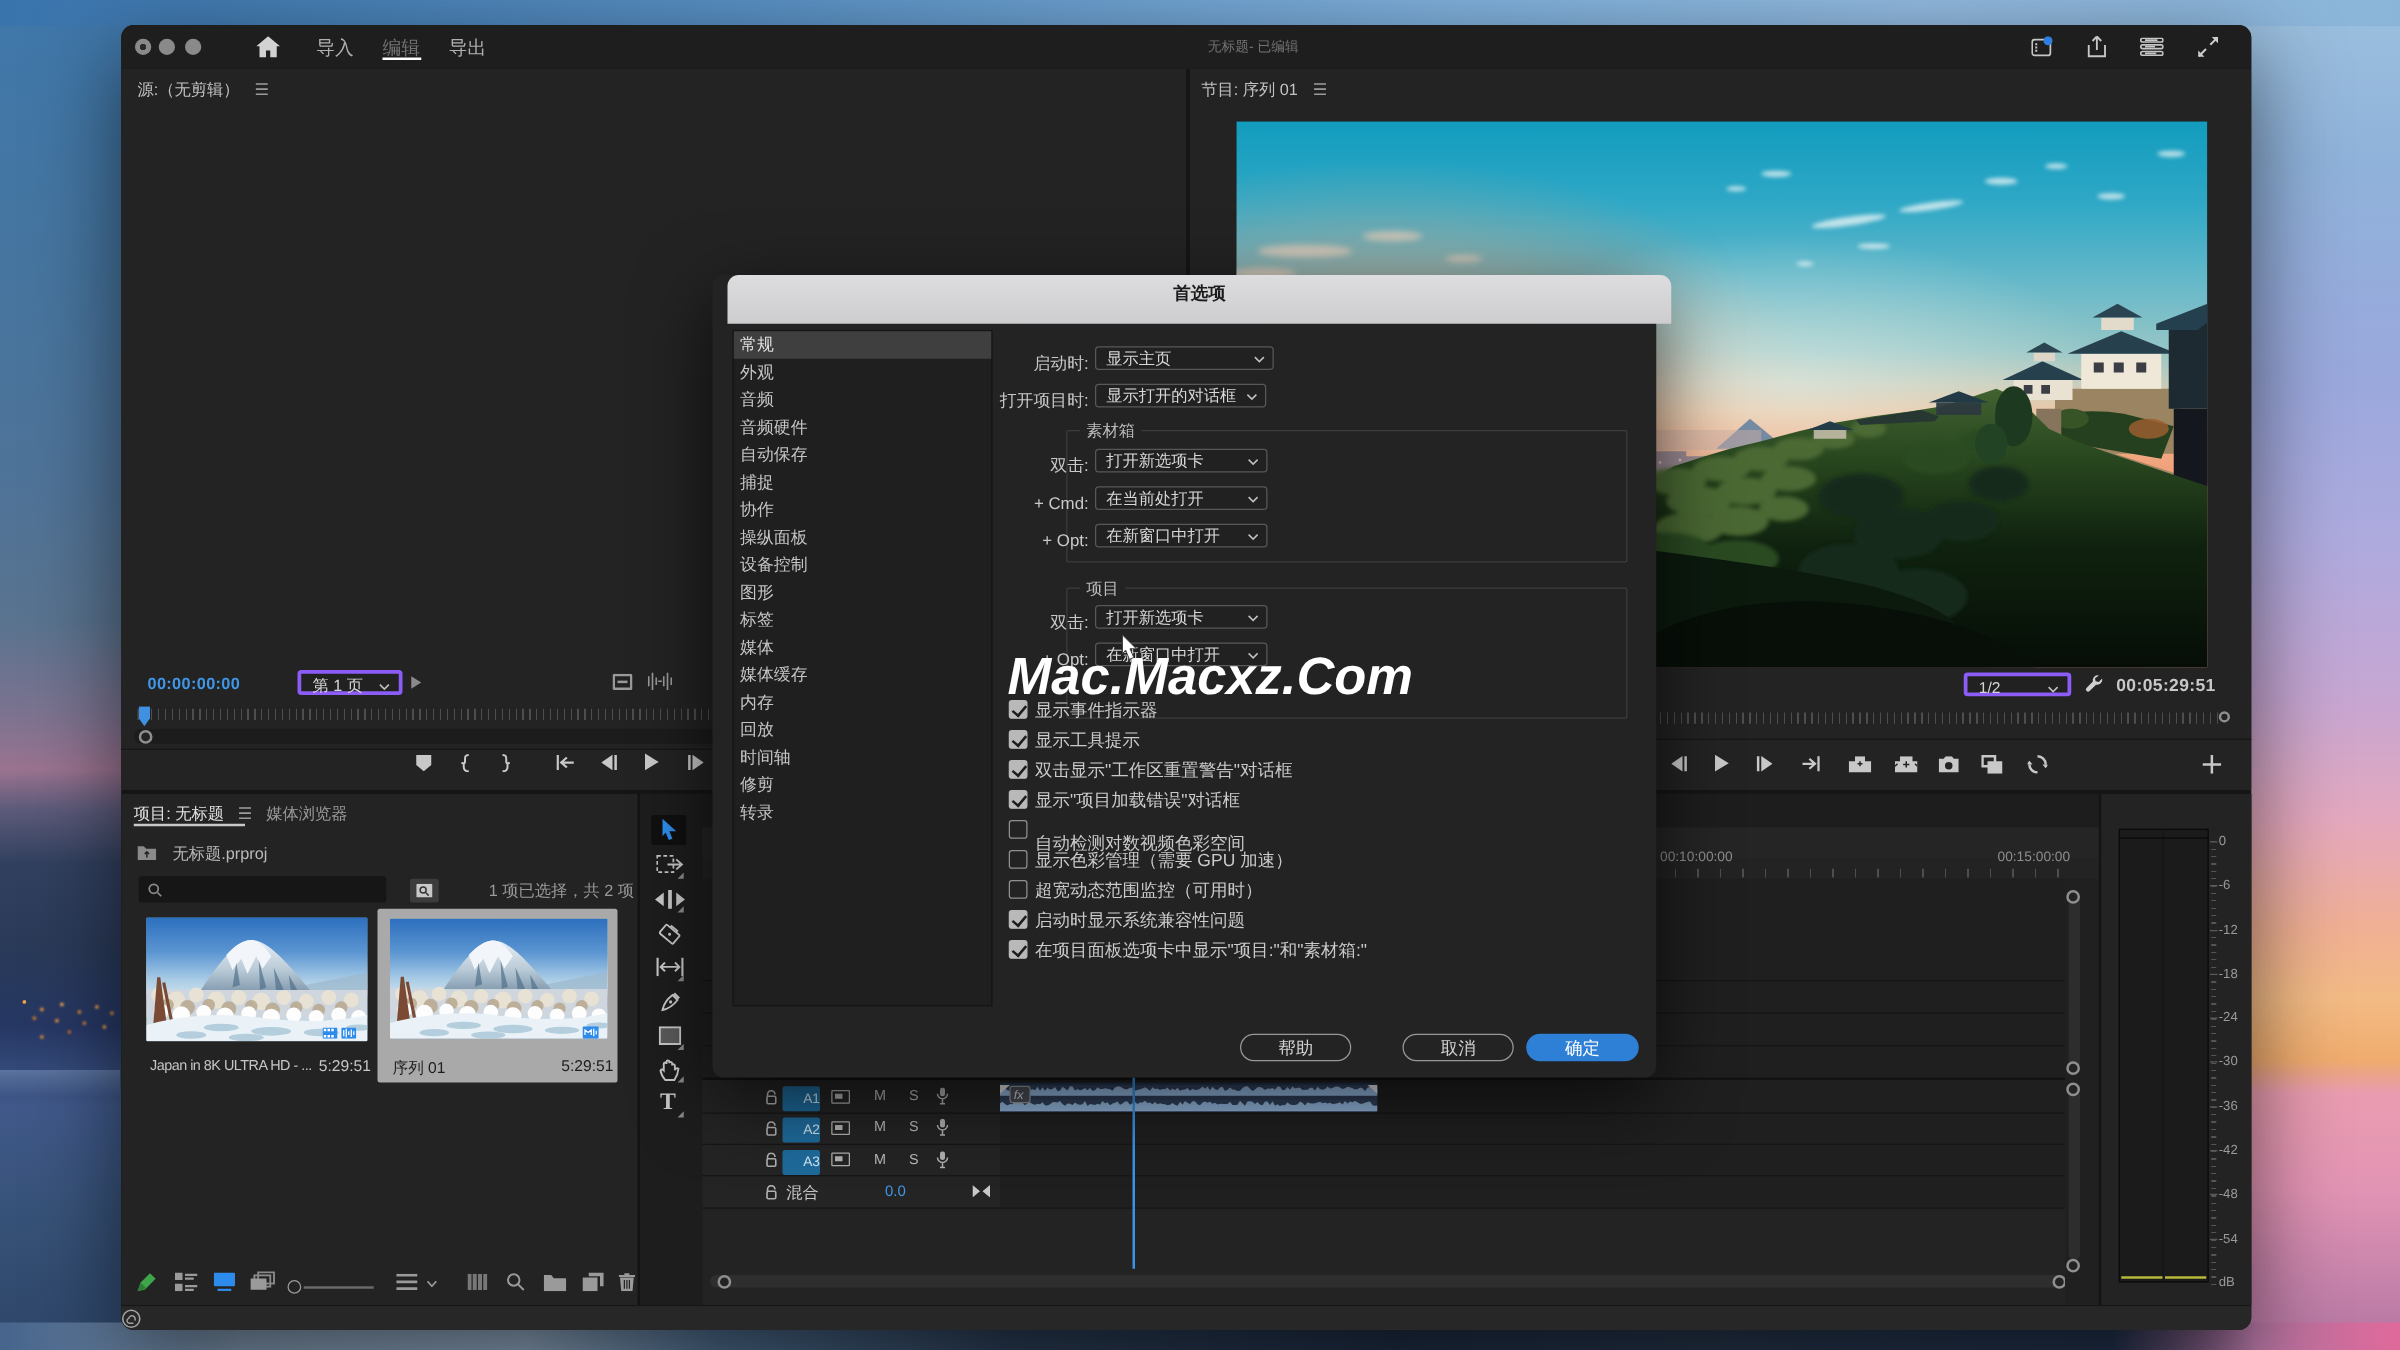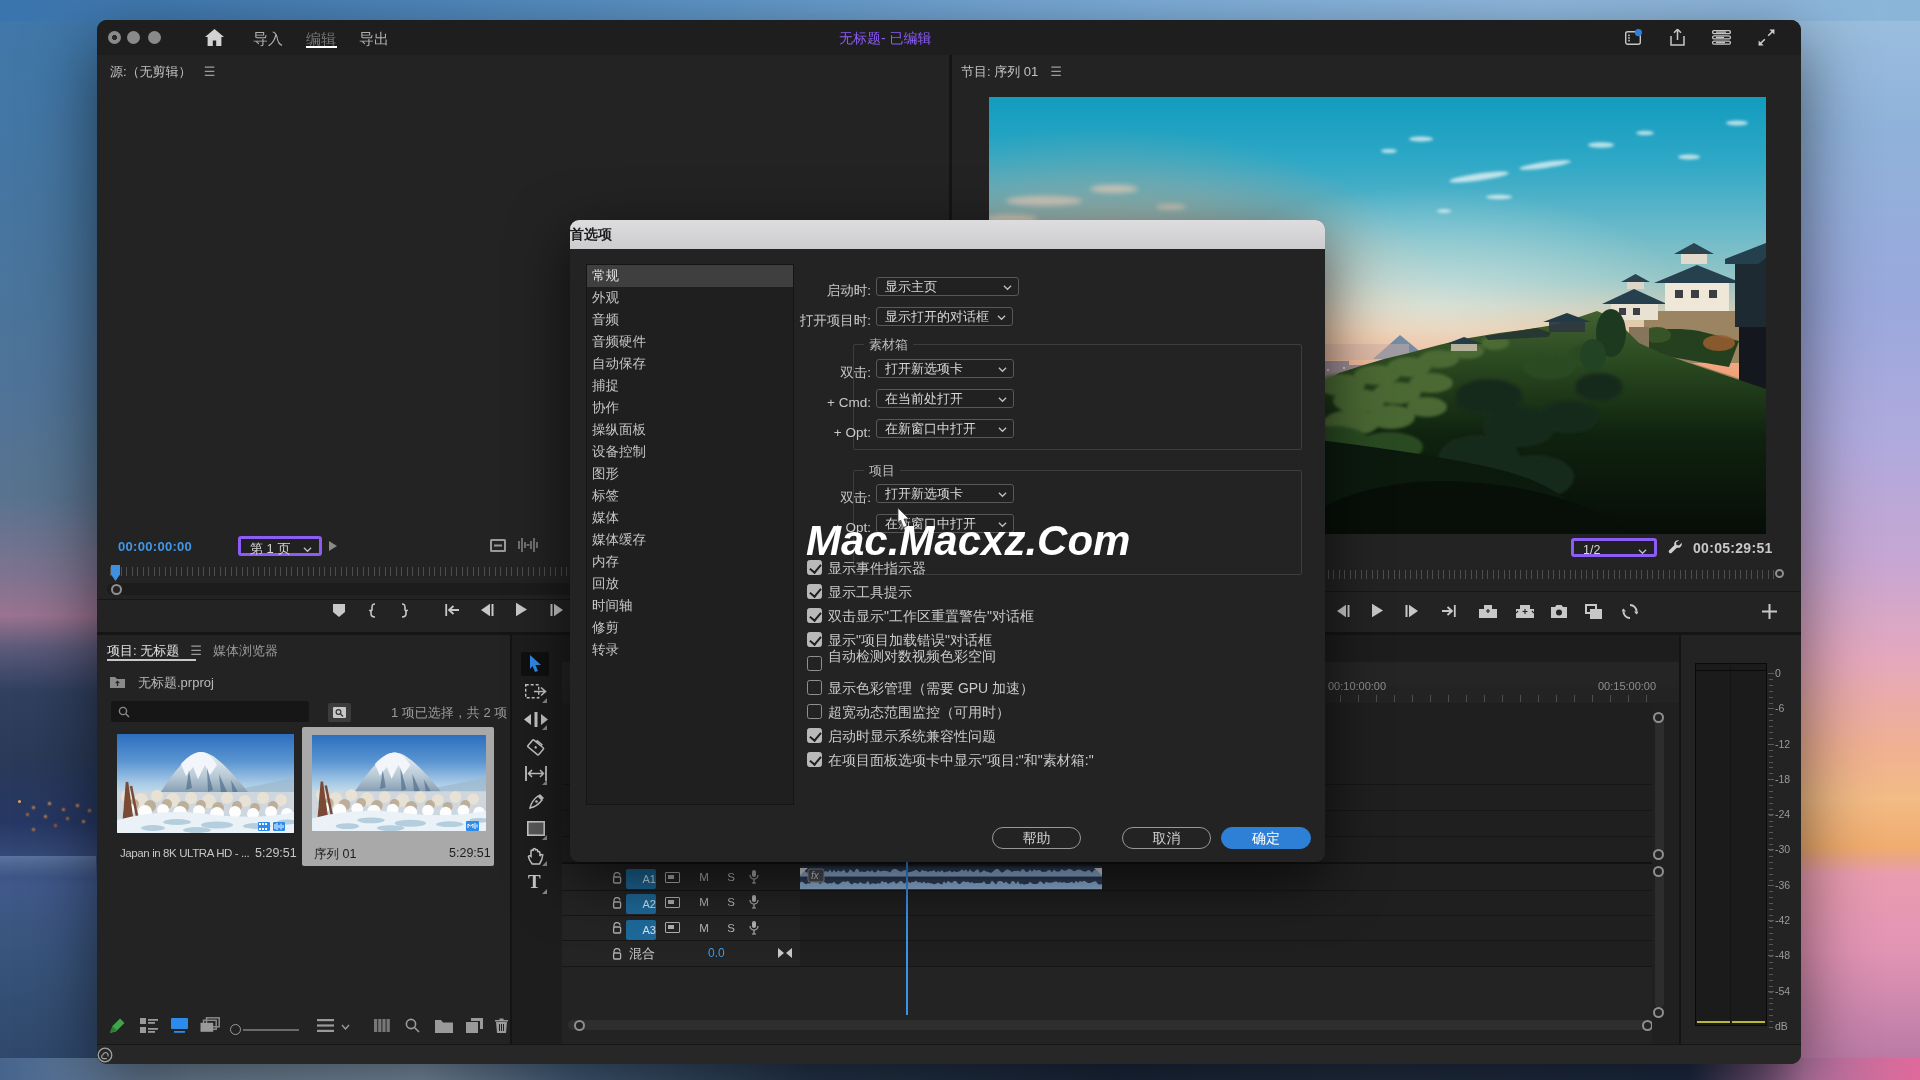--- a/index.html
+++ b/index.html
@@ -5,35 +5,35 @@
 .abs{position:absolute}
 
 #bgL{position:absolute;left:0;top:0;width:560px;height:1080px;background:linear-gradient(to bottom,#3f78ab 0%,#46759f 20%,#4f7398 36%,#59738f 46%,#7d7390 53%,#9a7390 57%,#5c5a7a 60%,#31405f 64%,#2a3a58 70%,#263764 76%,#40598a 82%,#375278 90%,#2d4568 100%)}
 #bgR{position:absolute;left:1420px;top:0;width:500px;height:1080px;background:linear-gradient(to bottom,#9cc0de 0%,#8fb2da 12%,#9aa8dc 28%,#aeaade 40%,#c7a6d2 52%,#e5a8bd 61%,#f0b093 69%,#f3bb85 74%,#f0ac6e 78.5%,#eba487 79.5%,#e99cb0 81%,#e294b4 88%,#c683ab 95%,#b274a0 100%)}
 #bgT{position:absolute;left:0;top:0;width:1920px;height:21px;background:linear-gradient(to right,#3a74ac,#5890c4 30%,#7fb0dc 60%,#93bce2 80%,#8ab4d8 100%)}
 #bgB{position:absolute;left:0;top:1058px;width:1920px;height:22px;background:linear-gradient(to right,#46648c 0%,#7d93aa 10%,#8aa0b8 22%,#4a6888 30%,#2a3c54 42%,#1e2c42 58%,#253449 72%,#20304a 88%,#b274a0 94%,#e0699a 100%)}
 
 #win{position:absolute;left:97px;top:20px;width:1704px;height:1044px;background:#151515;border-radius:10px;box-shadow:0 22px 70px rgba(0,0,0,.55)}
 #titlebar{position:absolute;left:0;top:0;width:100%;height:35px;background:#1e1e1e;border-radius:10px 10px 0 0}
 .tl{position:absolute;top:11px;width:13px;height:13px;border-radius:50%;background:#8a8a8a}
-#apptitle{position:absolute;top:10px;left:742px;width:200px;text-align:left;color:#8b5cf6;font-size:14px}
+#apptitle{position:absolute;top:10px;left:742px;width:200px;text-align:right;color:#737373;font-size:11px}
 
 .panel{position:absolute;background:#232323}
 #srcp{left:0;top:35px;width:852px;height:577px}
 #prgp{left:855px;top:35px;width:849px;height:577px}
 #win .hdr{position:absolute;left:13px;top:8px;font-size:13px;color:#c2c2c2}
 #botrow{position:absolute;left:0;top:615px;width:100%;height:409px;background:#141414}
 #projp{left:0;top:0;width:413px;height:409px}
 #toolp{left:415px;top:0;width:145px;height:409px}
 #timep{left:465px;top:0;width:1117px;height:409px}
 #metp{left:1584px;top:0;width:120px;height:409px}
 #statusbar{position:absolute;left:0;top:1024px;width:100%;height:20px;background:#272727;border-top:1px solid #161616;border-radius:0 0 10px 10px}
 
 #dlg{position:absolute;left:570px;top:220px;width:755px;height:642px;background:#232323;border-radius:9px;box-shadow:0 18px 60px rgba(0,0,0,.65)}
-#dlgtitle{position:absolute;left:0;top:0;width:100%;height:29px;background:linear-gradient(#dddddf,#cdcdcf);border-radius:9px 9px 0 0;line-height:29px;font-size:14px;color:#1c1c1c;font-weight:bold}
+#dlgtitle{position:absolute;left:12px;top:0;width:100%;height:39px;background:linear-gradient(#dddddf,#cdcdcf);border-radius:9px 9px 0 0;text-align:center;line-height:29px;font-size:14px;color:#1c1c1c;font-weight:bold}
 #wm{position:absolute;left:806px;top:517px;color:#fff;font-size:42px;font-weight:bold;font-style:italic;z-index:60;letter-spacing:0px}
 .tab{position:absolute;top:0;height:35px;line-height:38px;color:#b0b0b0;font-size:15px}
 svg{display:block}
 
 .tc{font-size:13px;font-weight:bold;letter-spacing:.3px}
 .combo{position:absolute;border:3px solid #8b5cf6;border-radius:3px;background:#212121;color:#d6d6d6;font-size:13px}
 .chev{position:absolute;width:9px;height:9px}
 .ruler{position:absolute;background-image:repeating-linear-gradient(to right,#4e4e4e 0,#4e4e4e 1px,transparent 1px,transparent 5.5px)}
 .knob{position:absolute;width:11px;height:11px;border:2px solid #8f8f8f;border-radius:50%;background:#232323}
 
@@ -912,21 +912,21 @@
       </svg></div>
   <div class="cb on" style="top:340px"></div>
     <div class="cl" style="top:339px">显示事件指示器</div>
   <div class="cb on" style="top:364px"></div>
     <div class="cl" style="top:363px">显示工具提示</div>
   <div class="cb on" style="top:388px"></div>
     <div class="cl" style="top:387px">双击显示"工作区重置警告"对话框</div>
   <div class="cb on" style="top:412px"></div>
     <div class="cl" style="top:411px">显示"项目加载错误"对话框</div>
   <div class="cb" style="top:436px"></div>
-    <div class="cl" style="top:427px">自动检测对数视频色彩空间</div>
+    <div class="cl" style="top:445px">自动检测对数视频色彩空间</div>
   <div class="cb" style="top:460px"></div>
     <div class="cl" style="top:459px">显示色彩管理（需要 GPU 加速）</div>
   <div class="cb" style="top:484px"></div>
     <div class="cl" style="top:483px">超宽动态范围监控（可用时）</div>
   <div class="cb on" style="top:508px"></div>
     <div class="cl" style="top:507px">启动时显示系统兼容性问题</div>
   <div class="cb on" style="top:532px"></div>
     <div class="cl" style="top:531px">在项目面板选项卡中显示"项目:"和"素材箱:"</div>
   <div class="btn" style="left:422px;width:89px">帮助</div>
   <div class="btn" style="left:552px;width:89px">取消</div>

